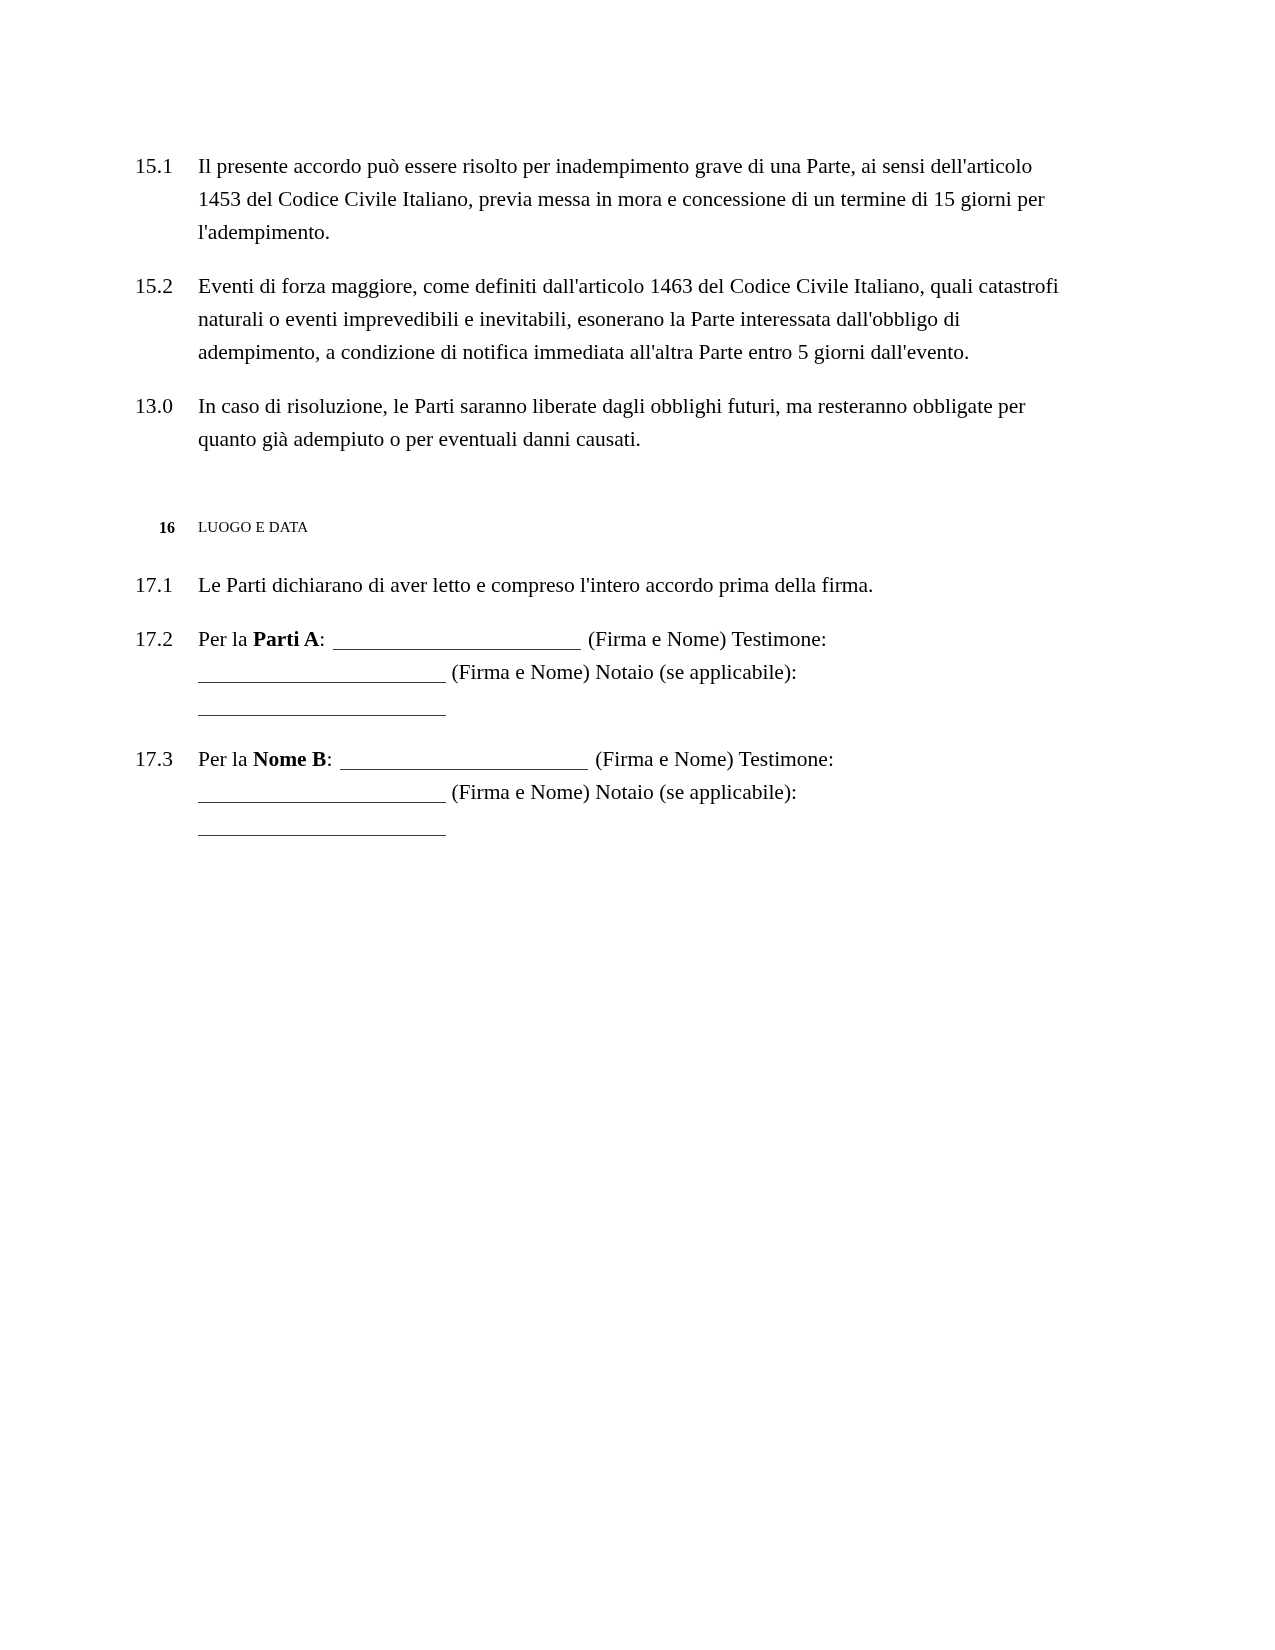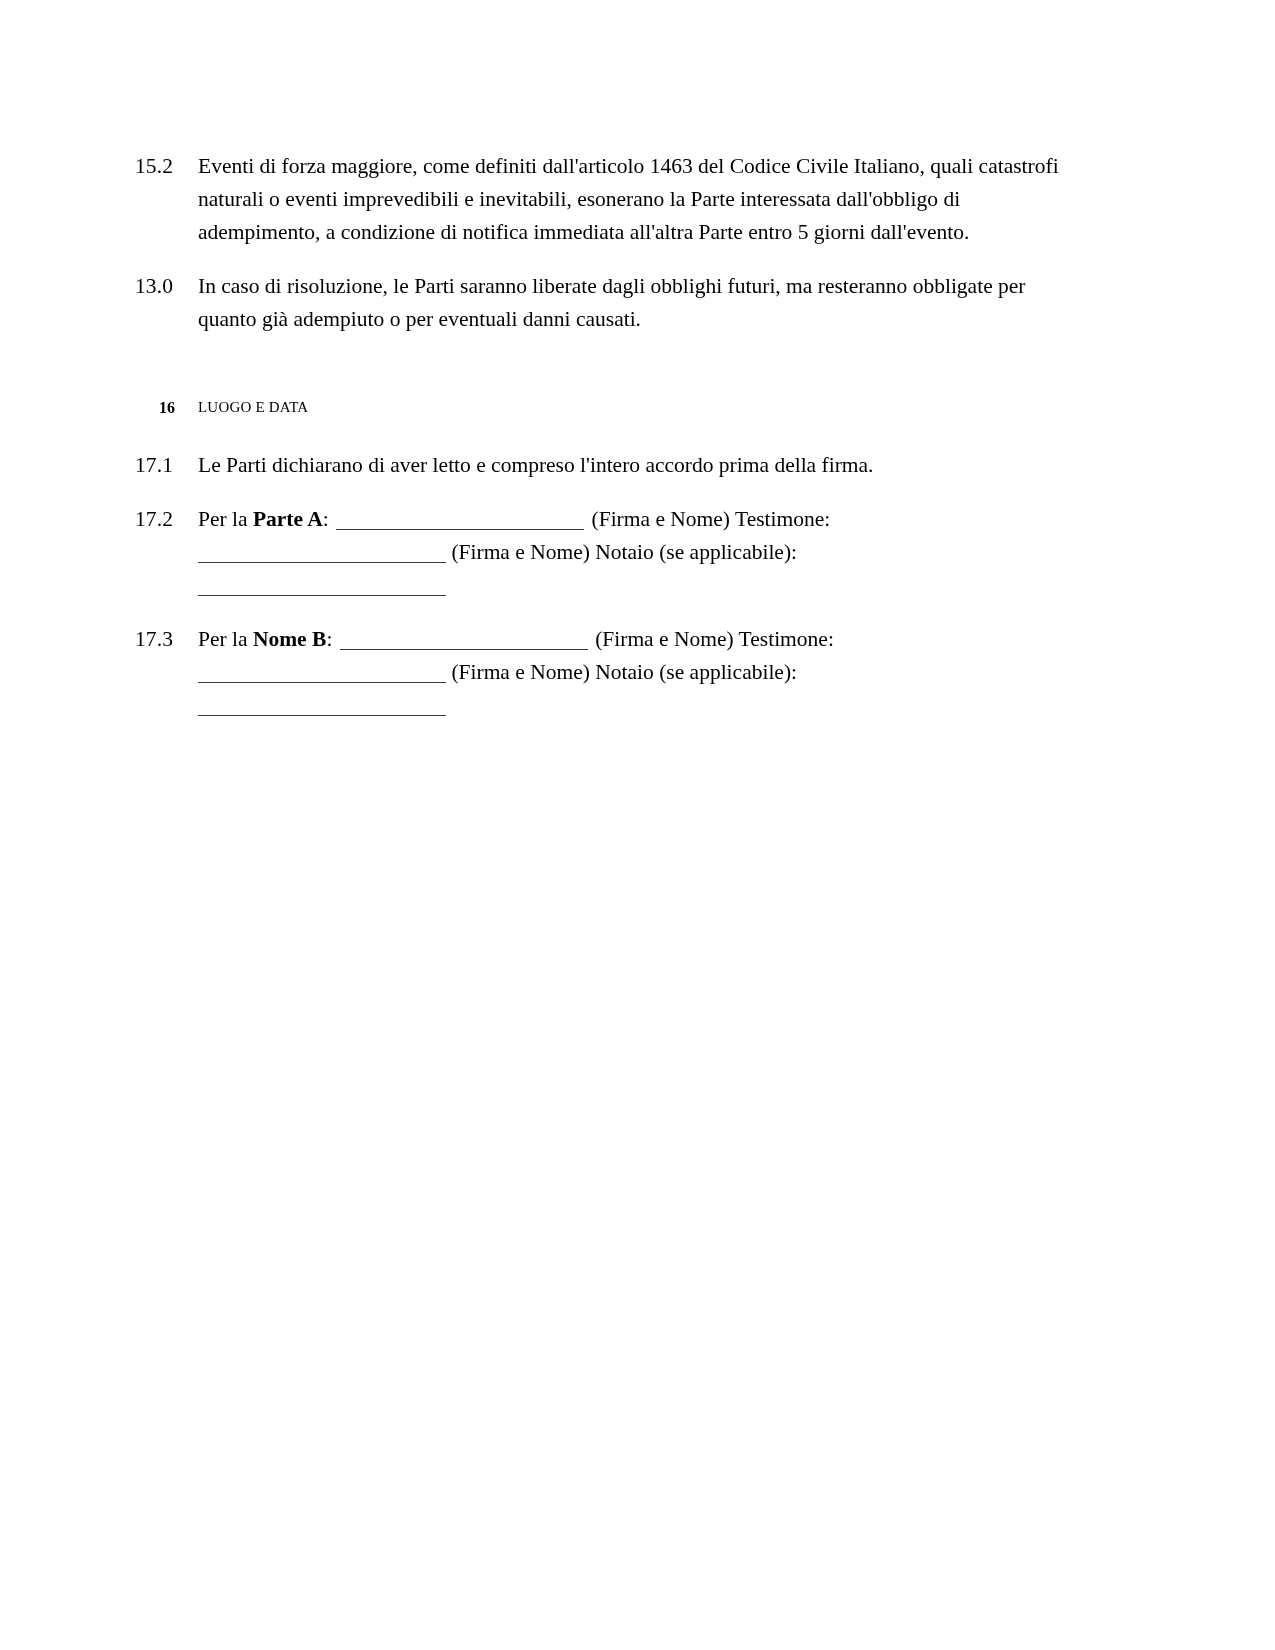--- a/index.html
+++ b/index.html
@@ -91,20 +91,24 @@
   .sigline {
     line-height: 33px;
   }
 </style>
 </head>
 <body>
 
 <div class="page">
   <div class="content">
 
+    <div class="clause">
+      <div class="num">15.1</div>
+      <div class="body">Il presente accordo può essere risolto per inadempimento grave di una Parte, ai sensi dell'articolo 1453 del Codice Civile Italiano, previa messa in mora e concessione di un termine di 15 giorni per l'adempimento.</div>
+    </div>
 
     <div class="clause">
       <div class="num">15.2</div>
       <div class="body">Eventi di forza maggiore, come definiti dall'articolo 1463 del Codice Civile Italiano, quali catastrofi naturali o eventi imprevedibili e inevitabili, esonerano la Parte interessata dall'obbligo di adempimento, a condizione di notifica immediata all'altra Parte entro 5 giorni dall'evento.</div>
     </div>
 
     <div class="clause">
       <div class="num">13.0</div>
       <div class="body">In caso di risoluzione, le Parti saranno liberate dagli obblighi futuri, ma resteranno obbligate per quanto già adempiuto o per eventuali danni causati.</div>
     </div>
@@ -116,21 +120,21 @@
 
 
 
     <div class="clause">
       <div class="num">17.1</div>
       <div class="body">Le Parti dichiarano di aver letto e compreso l'intero accordo prima della firma.</div>
     </div>
 
     <div class="clause">
       <div class="num">17.2</div>
-      <div class="body sigline"><span>Per la </span><span class="bold">Parte A</span><span>: </span><span class="fill"></span><span> (Firma e Nome) Testimone:</span><br><span class="fill-short"></span><span> (Firma e Nome) Notaio (se applicabile):</span><br><span class="fill-short"></span></div>
+      <div class="body sigline"><span>Per la </span><span class="bold">Parti A</span><span>: </span><span class="fill"></span><span> (Firma e Nome) Testimone:</span><br><span class="fill-short"></span><span> (Firma e Nome) Notaio (se applicabile):</span><br><span class="fill-short"></span></div>
     </div>
 
     <div class="clause">
       <div class="num">17.3</div>
       <div class="body sigline"><span>Per la </span><span class="bold">Nome B</span><span>: </span><span class="fill"></span><span> (Firma e Nome) Testimone:</span><br><span class="fill-short"></span><span> (Firma e Nome) Notaio (se applicabile):</span><br><span class="fill-short"></span></div>
     </div>
 
 
   </div>
 </div>

